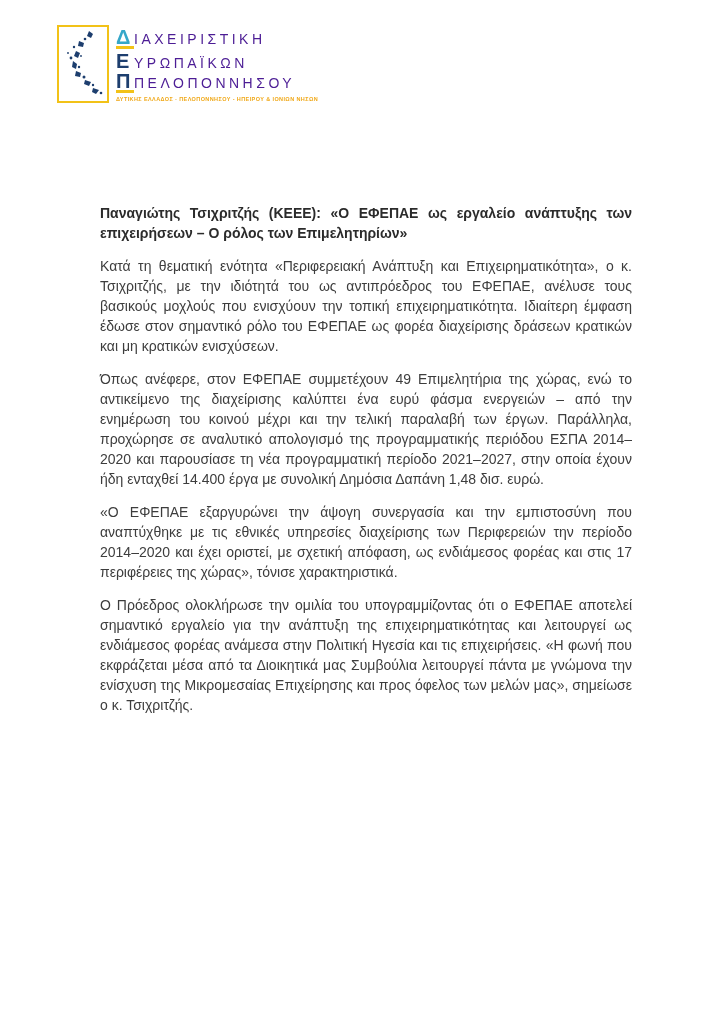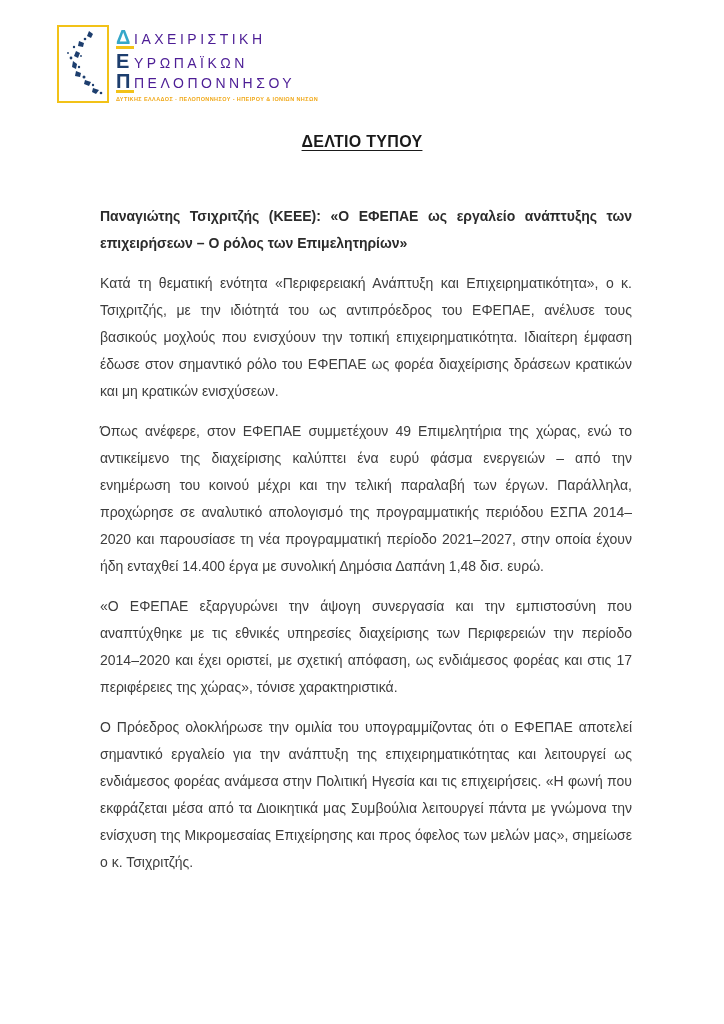--- a/index.html
+++ b/index.html
@@ -43,21 +43,21 @@
     text-align: center;
     font-size: 16px; font-weight: bold; color: #1a1a1a;
     text-decoration: underline;
     text-underline-offset: 3px;
     letter-spacing: 0.3px;
   }
 
   
   .content {
     position: absolute; left: 100px; top: 203px; width: 532px;
-    color: #3d3d3d; font-size: 14px; line-height: 27px;
+    color: #3d3d3d; font-size: 14px; line-height: 20px;
     text-align: justify;
   }
   .content p { margin-bottom: 13px; }
   .content .lead { font-weight: bold; color: #2b2b2b; }
 
   
   .footer { position: absolute; left: 0; top: 938px; width: 724px; height: 86px; }
 </style>
 </head>
 <body>
@@ -98,21 +98,20 @@
         <span class="logo-rest">ΥΡΩΠΑΪΚΩΝ</span>
       </div>
       <div class="logo-line">
         <span class="logo-initial init-p">Π</span>
         <span class="logo-rest">ΠΕΛΟΠΟΝΝΗΣΟΥ</span>
       </div>
       <div class="logo-tagline">ΔΥΤΙΚΗΣ ΕΛΛΑΔΟΣ - ΠΕΛΟΠΟΝΝΗΣΟΥ - ΗΠΕΙΡΟΥ &amp; ΙΟΝΙΩΝ ΝΗΣΩΝ</div>
     </div>
   </div>
 
-  <div class="doc-title">ΔΕΛΤΙΟ ΤΥΠΟΥ</div>
 
   <div class="content">
     <p class="lead">Παναγιώτης Τσιχριτζής (ΚΕΕΕ): «Ο ΕΦΕΠΑΕ ως εργαλείο ανάπτυξης των επιχειρήσεων – Ο ρόλος των Επιμελητηρίων»</p>
     <p>Κατά τη θεματική ενότητα «Περιφερειακή Ανάπτυξη και Επιχειρηματικότητα», ο κ. Τσιχριτζής, με την ιδιότητά του ως αντιπρόεδρος του ΕΦΕΠΑΕ, ανέλυσε τους βασικούς μοχλούς που ενισχύουν την τοπική επιχειρηματικότητα. Ιδιαίτερη έμφαση έδωσε στον σημαντικό ρόλο του ΕΦΕΠΑΕ ως φορέα διαχείρισης δράσεων κρατικών και μη κρατικών ενισχύσεων.</p>
     <p>Όπως ανέφερε, στον ΕΦΕΠΑΕ συμμετέχουν 49 Επιμελητήρια της χώρας, ενώ το αντικείμενο της διαχείρισης καλύπτει ένα ευρύ φάσμα ενεργειών – από την ενημέρωση του κοινού μέχρι και την τελική παραλαβή των έργων. Παράλληλα, προχώρησε σε αναλυτικό απολογισμό της προγραμματικής περιόδου ΕΣΠΑ 2014–2020 και παρουσίασε τη νέα προγραμματική περίοδο 2021–2027, στην οποία έχουν ήδη ενταχθεί 14.400 έργα με συνολική Δημόσια Δαπάνη 1,48 δισ. ευρώ.</p>
     <p>«Ο ΕΦΕΠΑΕ εξαργυρώνει την άψογη συνεργασία και την εμπιστοσύνη που αναπτύχθηκε με τις εθνικές υπηρεσίες διαχείρισης των Περιφερειών την περίοδο 2014–2020 και έχει οριστεί, με σχετική απόφαση, ως ενδιάμεσος φορέας και στις 17 περιφέρειες της χώρας», τόνισε χαρακτηριστικά.</p>
     <p>Ο Πρόεδρος ολοκλήρωσε την ομιλία του υπογραμμίζοντας ότι ο ΕΦΕΠΑΕ αποτελεί σημαντικό εργαλείο για την ανάπτυξη της επιχειρηματικότητας και λειτουργεί ως ενδιάμεσος φορέας ανάμεσα στην Πολιτική Ηγεσία και τις επιχειρήσεις. «Η φωνή που εκφράζεται μέσα από τα Διοικητικά μας Συμβούλια λειτουργεί πάντα με γνώμονα την ενίσχυση της Μικρομεσαίας Επιχείρησης και προς όφελος των μελών μας», σημείωσε ο κ. Τσιχριτζής.</p>
   </div>
 
   <div class="footer">

